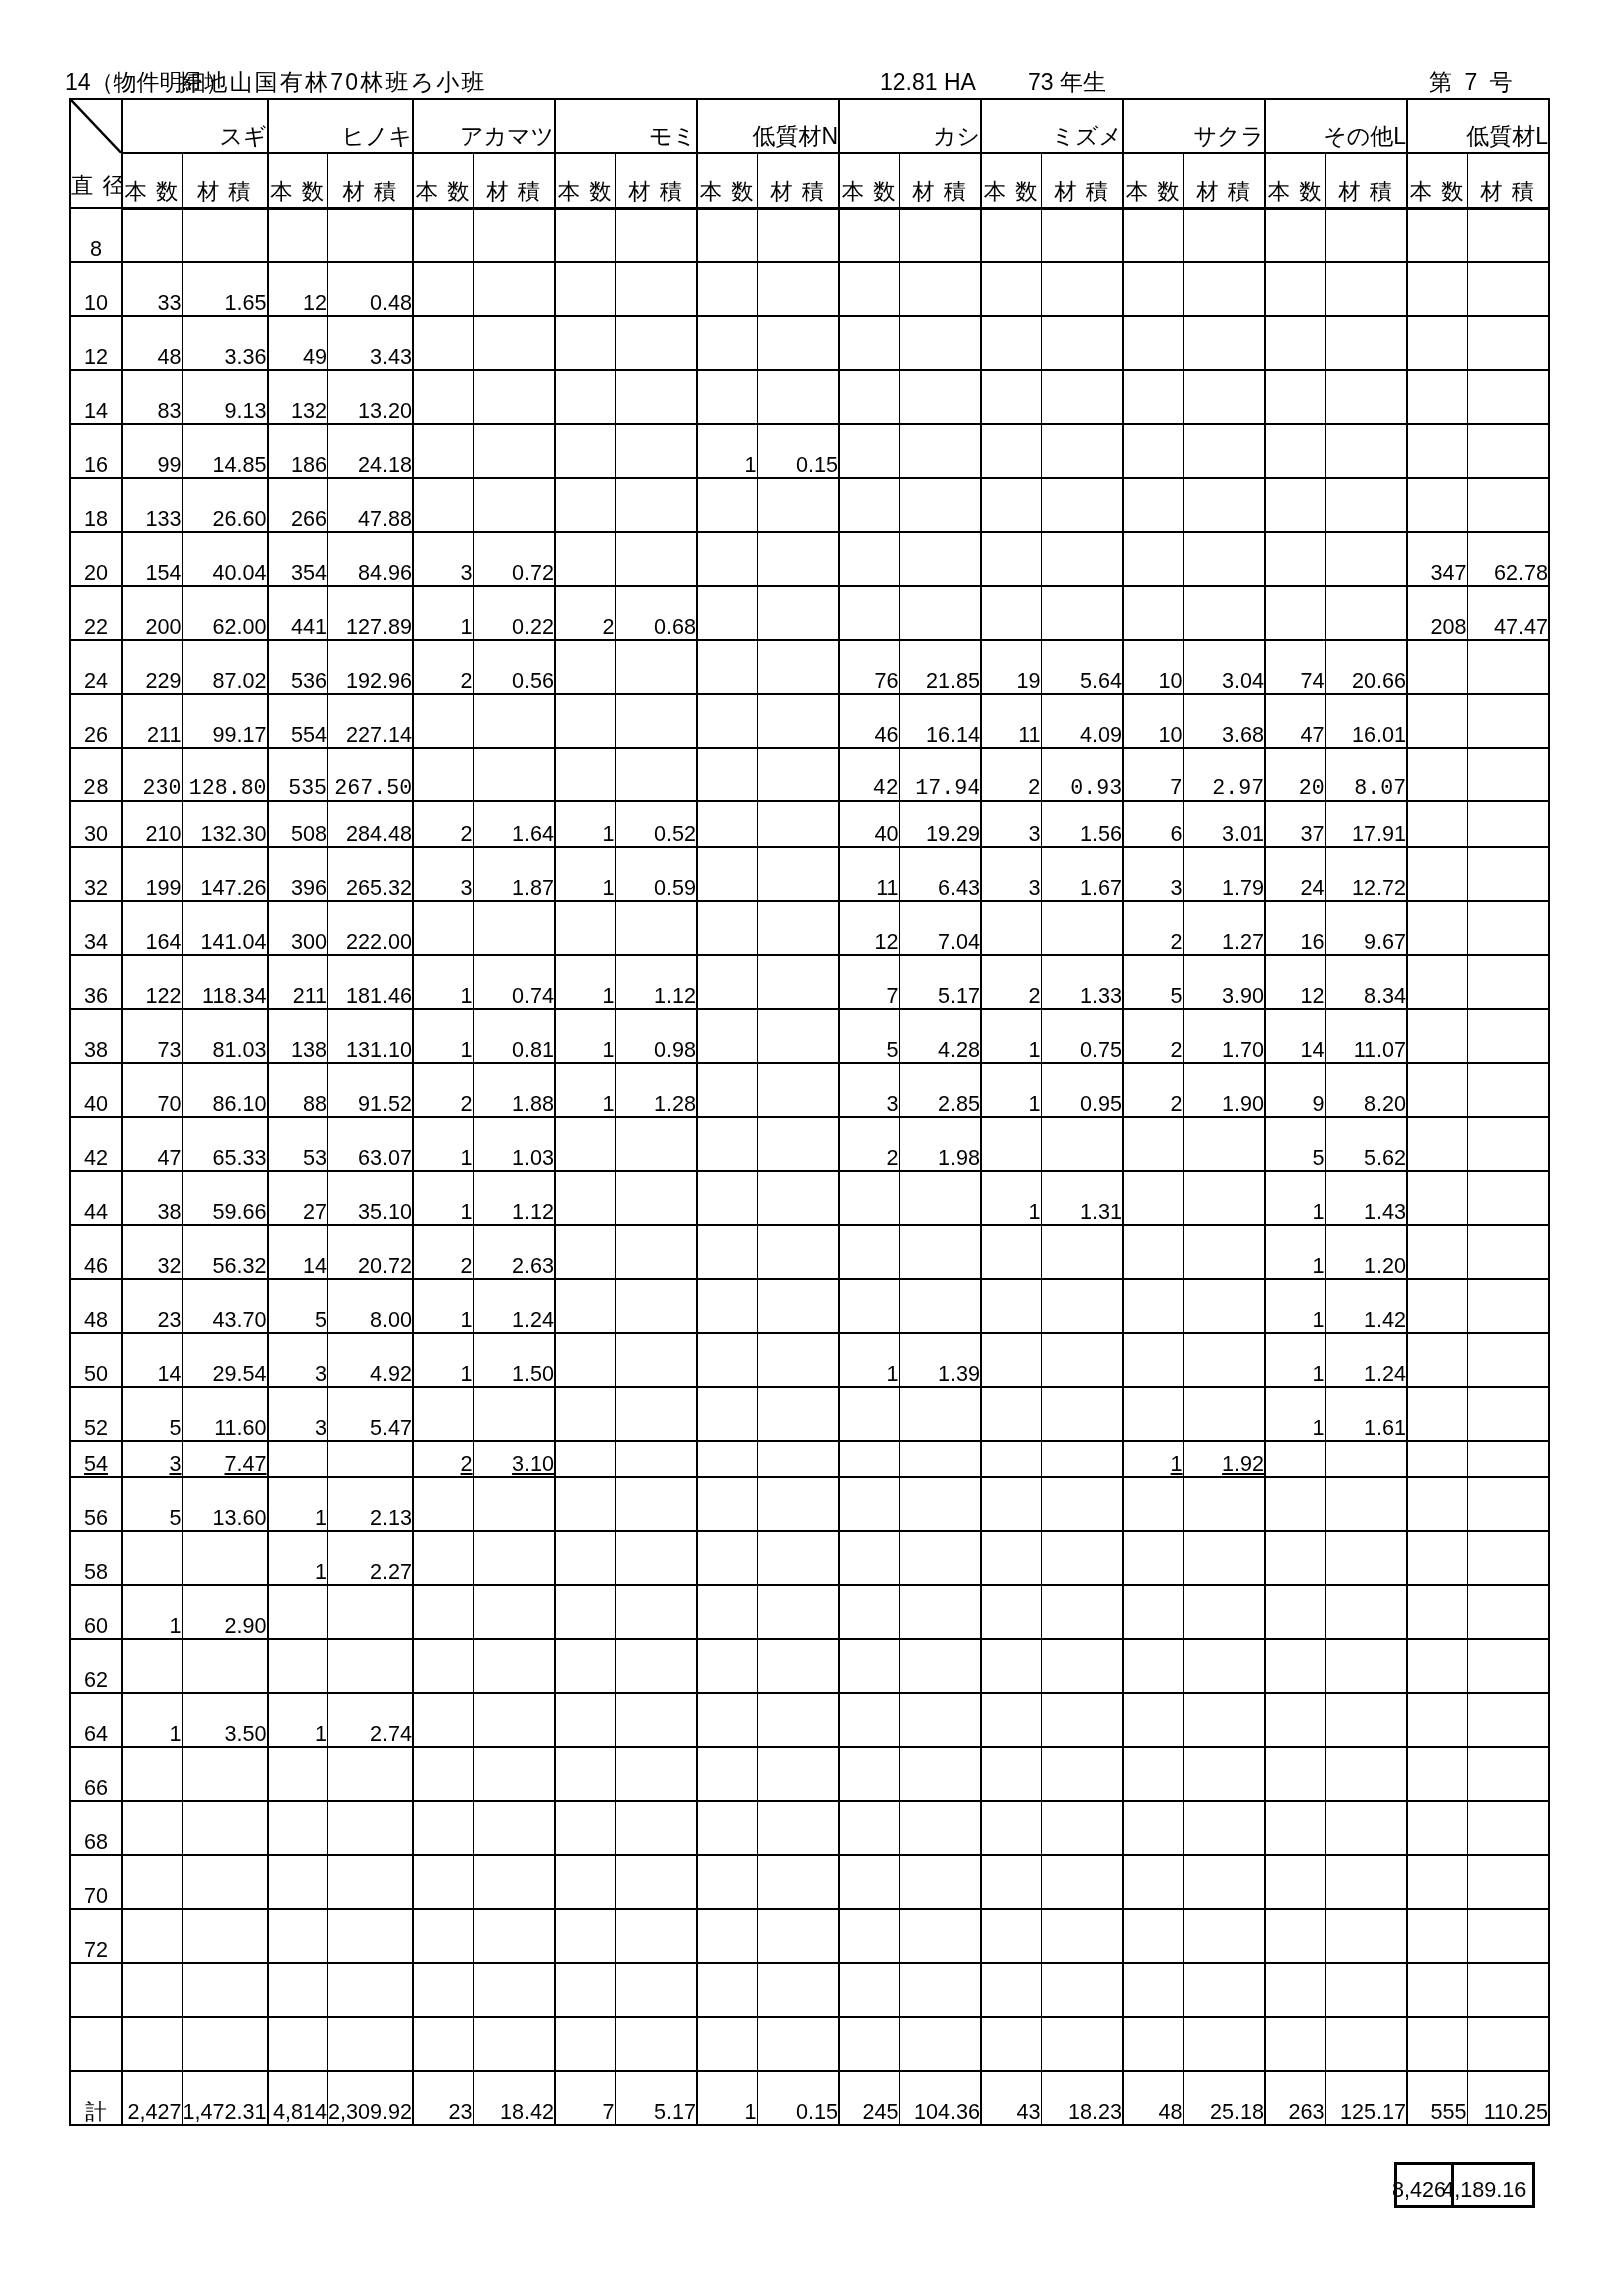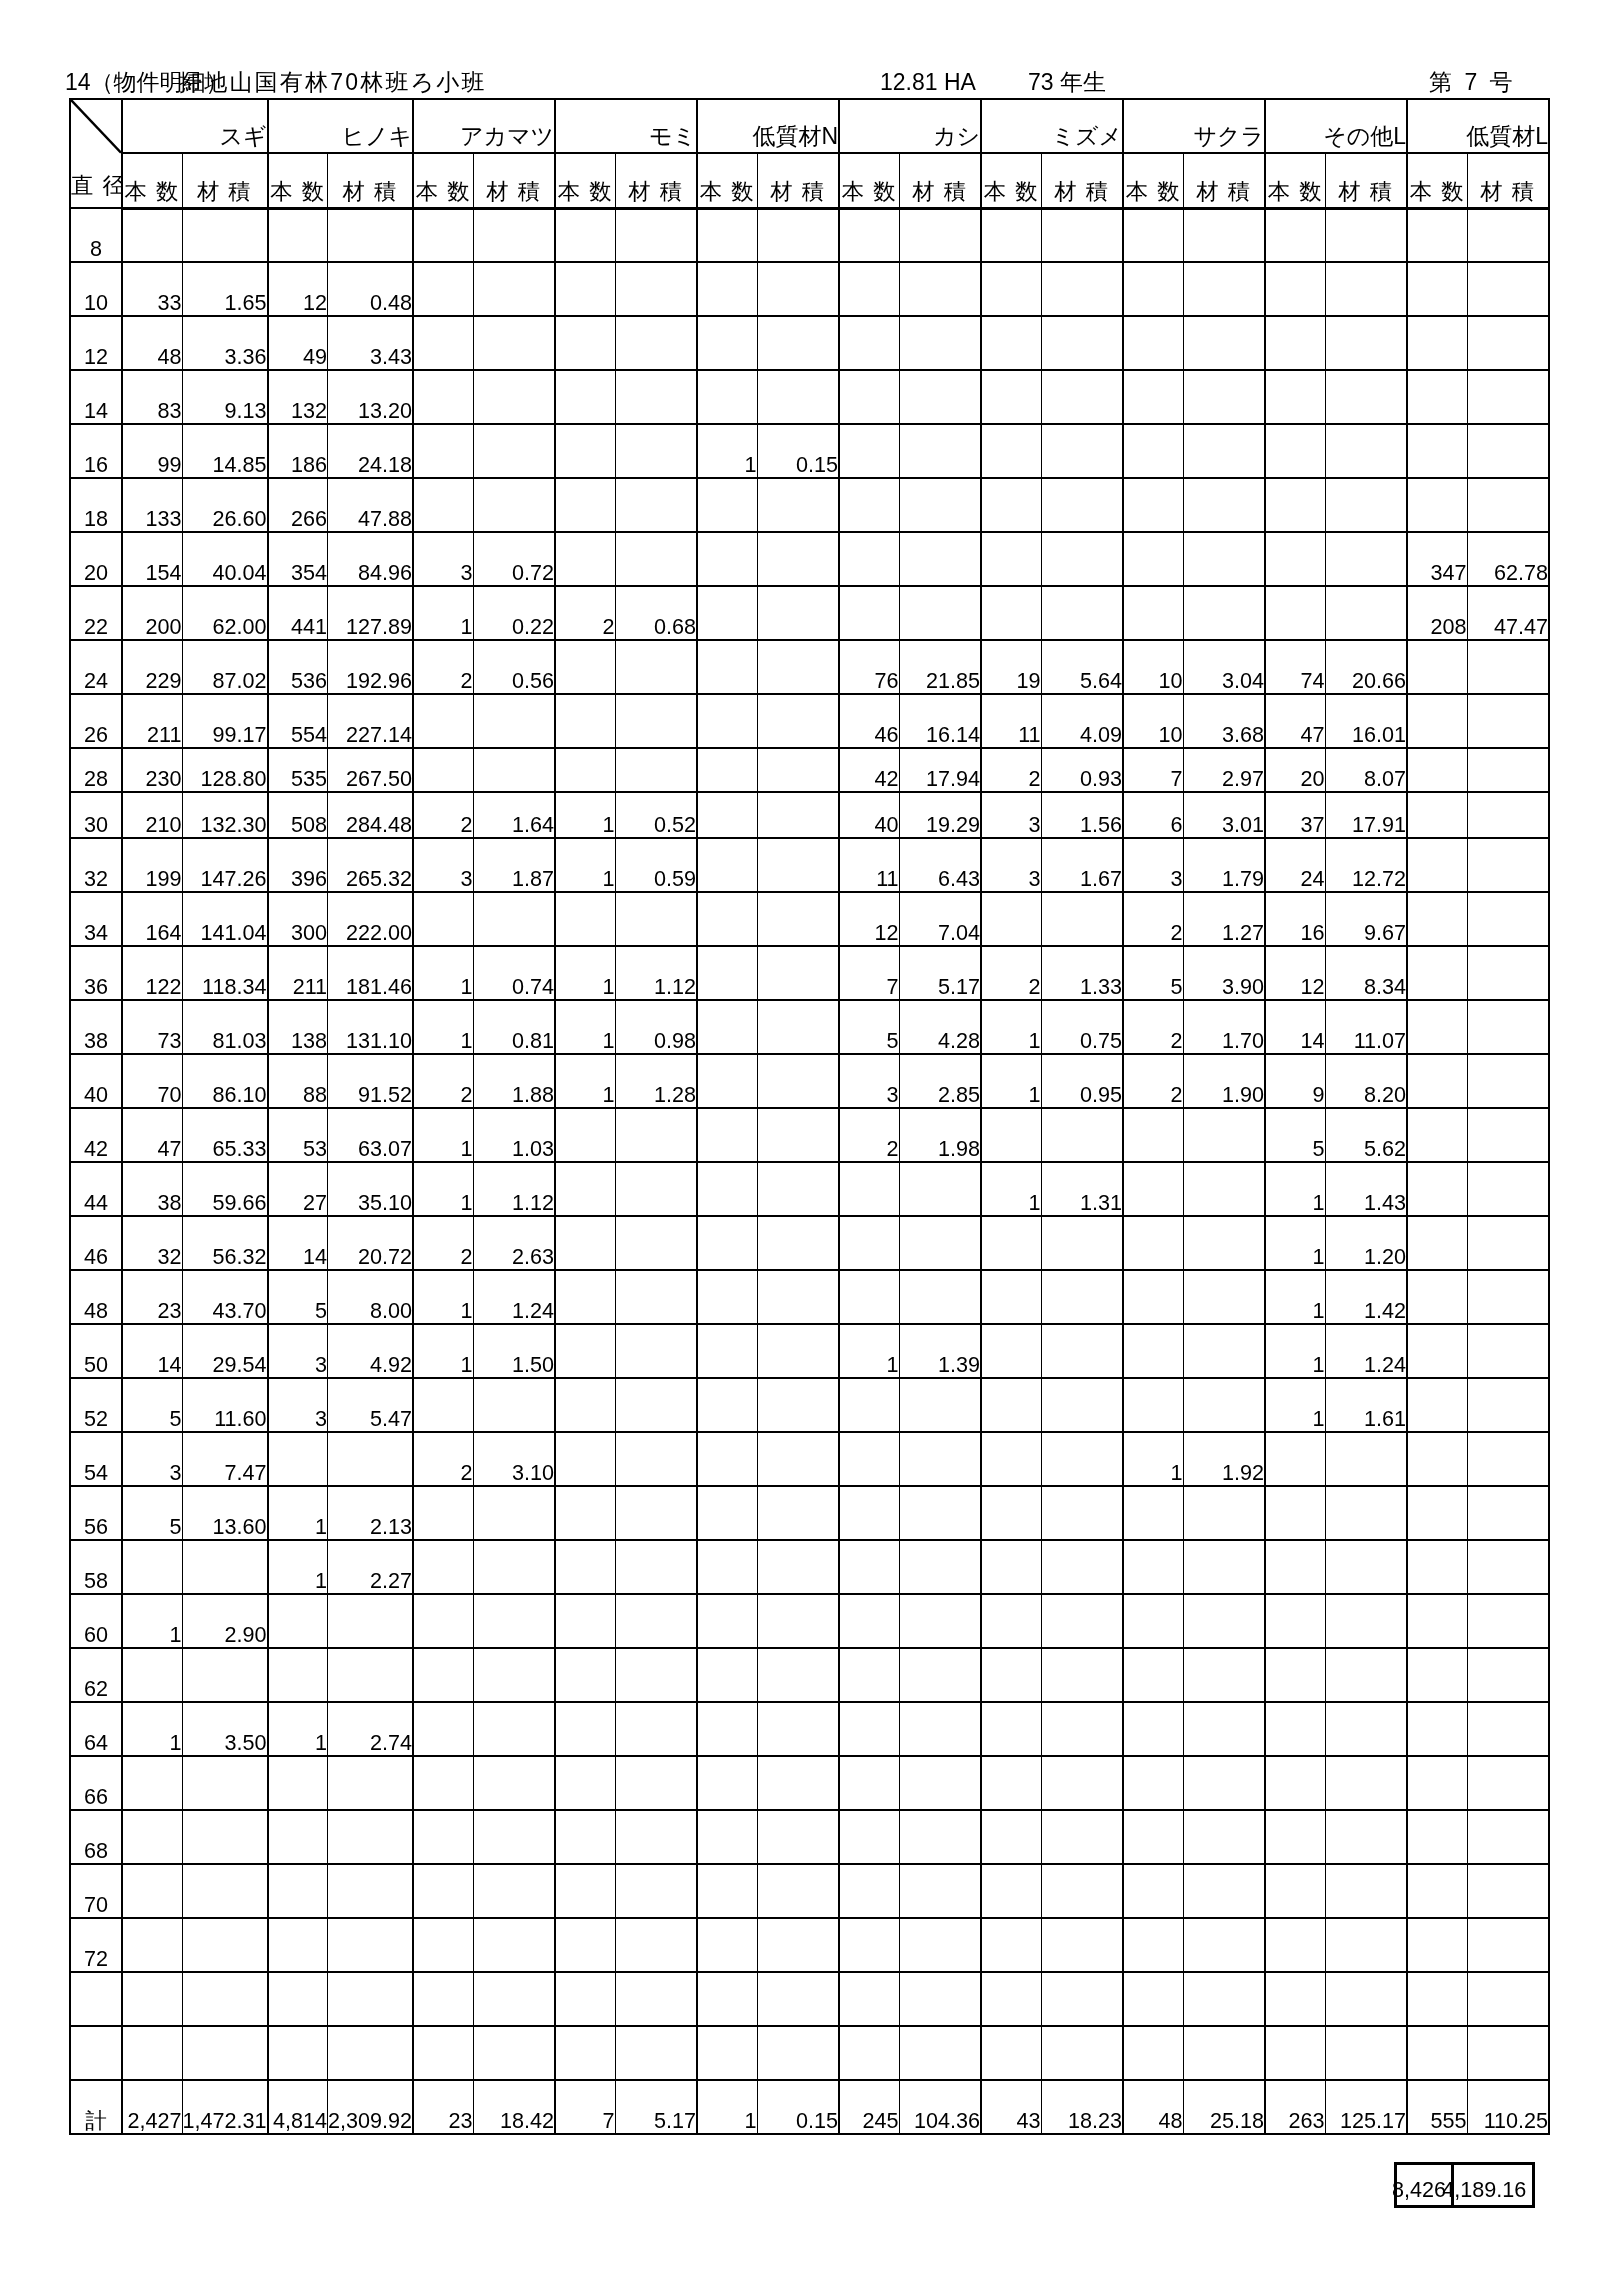--- a/index.html
+++ b/index.html
@@ -350,21 +350,21 @@
           <td class="num innerL">16.14</td>
           <td class="num blockL">11</td>
           <td class="num innerL">4.09</td>
           <td class="num blockL">10</td>
           <td class="num innerL">3.68</td>
           <td class="num blockL">47</td>
           <td class="num innerL">16.01</td>
           <td class="num blockL"></td>
           <td class="num innerL"></td>
         </tr>
-        <tr style="height: 44px;">
+        <tr style="height: 53px; font-family: Liberation Mono, monospace;">
           <td class="dval">28</td>
           <td class="num blockL">230</td>
           <td class="num innerL">128.80</td>
           <td class="num blockL">535</td>
           <td class="num innerL">267.50</td>
           <td class="num blockL"></td>
           <td class="num innerL"></td>
           <td class="num blockL"></td>
           <td class="num innerL"></td>
           <td class="num blockL"></td>
@@ -649,21 +649,21 @@
           <td class="num innerL"></td>
           <td class="num blockL"></td>
           <td class="num innerL"></td>
           <td class="num blockL"></td>
           <td class="num innerL"></td>
           <td class="num blockL">1</td>
           <td class="num innerL">1.61</td>
           <td class="num blockL"></td>
           <td class="num innerL"></td>
         </tr>
-        <tr style="height: 54px;">
+        <tr style="height: 36px; text-decoration: underline;">
           <td class="dval">54</td>
           <td class="num blockL">3</td>
           <td class="num innerL">7.47</td>
           <td class="num blockL"></td>
           <td class="num innerL"></td>
           <td class="num blockL">2</td>
           <td class="num innerL">3.10</td>
           <td class="num blockL"></td>
           <td class="num innerL"></td>
           <td class="num blockL"></td>

